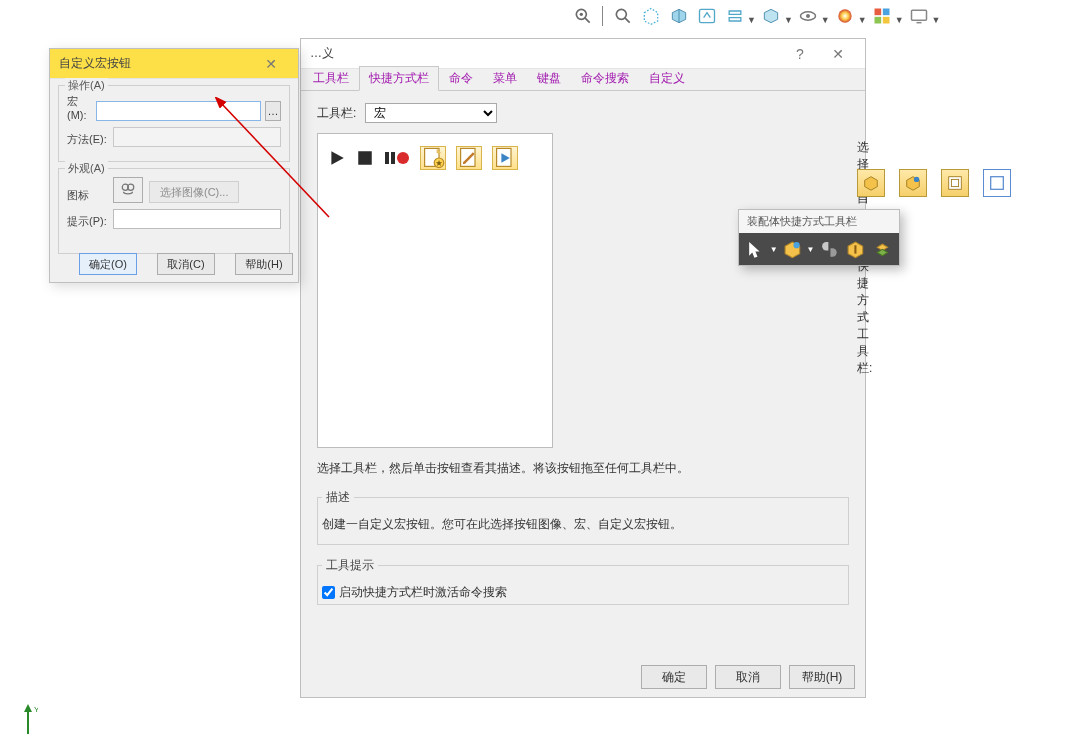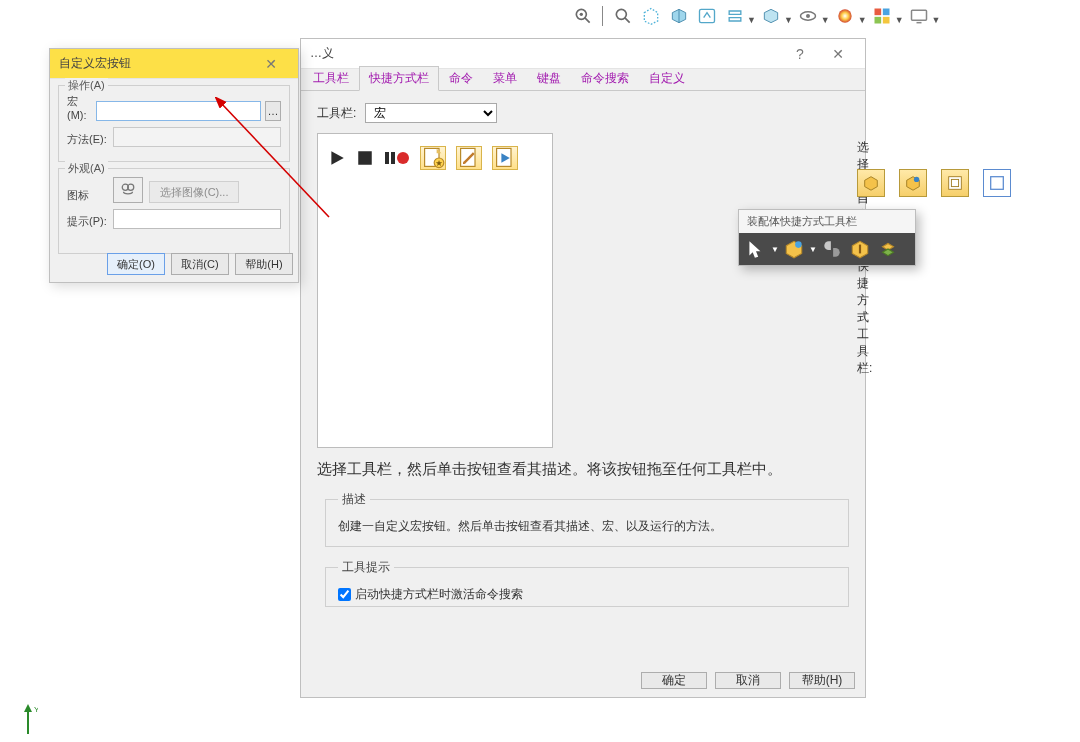--- a/index.html
+++ b/index.html
@@ -24,50 +24,50 @@
   .row{display:flex;align-items:center;margin-bottom:10px}
   .row label{width:48px}
   select.combo{width:132px;height:20px;border:1px solid #a9a9a9;background:#fff;font-size:12px;padding-left:4px}
   .side-icons{position:absolute;left:556px;top:130px;display:flex;gap:14px}
   .side-ic{width:28px;height:28px;border:1px solid #b89a3a;background:linear-gradient(#ffe9a8,#f6cf6a);display:flex;align-items:center;justify-content:center}
   .side-ic.plain{background:#fff;border-color:#5b8bd0}
   .button-box{width:236px;height:315px;border:1px solid #bcbcbc;background:#fff;margin-top:4px}
   .button-strip{display:flex;gap:10px;padding:12px 10px;align-items:center}
   .macbtn{width:18px;height:18px;display:flex;align-items:center;justify-content:center}
   .mac-ic{width:26px;height:24px;border:1px solid #d9b44a;background:linear-gradient(#fff3d0,#ffe08a);display:flex;align-items:center;justify-content:center}
-  .instr{margin-top:12px;font-size:15px}
-  fieldset{border:1px solid #cfcfcf;margin:12px 0 0 8px;padding:10px 12px}
+  .instr{margin-top:12px;font-size:12px}
+  fieldset{border:1px solid #cfcfcf;margin:12px 0 0 0;padding:10px 4px}
   fieldset legend{padding:0 4px;color:#444}
   .desc-box{height:56px}
   .search-box{height:48px}
   .chk{display:flex;align-items:center;gap:4px}
   .chk input{margin:0}
   .dlg-footer{position:absolute;bottom:8px;right:10px;display:flex;gap:8px}
-  .btn{min-width:66px;height:17px;background:#e9e9e9;border:1px solid #adadad;font-size:12px;padding:0 8px;display:flex;align-items:center;justify-content:center}
+  .btn{min-width:66px;height:24px;background:#e9e9e9;border:1px solid #adadad;font-size:12px;padding:0 8px;display:flex;align-items:center;justify-content:center}
   .btn.primary{border-color:#6aa0e8;background:#e6f0fb}
   
   .macro{position:absolute;left:49px;top:48px;width:250px;height:235px;background:#f0f0f0;border:1px solid #bfbfbf;z-index:50;box-shadow:3px 3px 12px rgba(0,0,0,.15)}
   .macro .dlg-titlebar{background:#fde047}
   .macro-body{padding:6px 8px 0 8px}
   .grp{border:1px solid #cfcfcf;padding:8px 8px 8px 8px;margin-bottom:6px;position:relative}
   .grp .gl{position:absolute;top:-8px;left:6px;background:#f0f0f0;padding:0 3px;font-size:11px;color:#555}
   .frow{display:flex;align-items:flex-end;margin-bottom:6px}
   .frow label{width:46px;font-size:11px;color:#444}
   .txt{flex:1;height:20px;border:1px solid #86b7e8;background:#fff;padding:0 4px;font-size:12px}
   .txt.plain{border-color:#bdbdbd}
   .browse{width:24px;height:20px;margin-left:4px;border:1px solid #adadad;background:#e8e8e8;font-size:11px;display:flex;align-items:center;justify-content:center}
   .sel{flex:1;height:20px;border:1px solid #c9c9c9;background:#f3f3f3}
   .iconbtn{width:30px;height:26px;border:1px solid #adadad;background:#eee;display:flex;align-items:center;justify-content:center;margin-right:6px}
   .choose{height:22px;padding:0 10px;border:1px solid #cfcfcf;background:#eaeaea;color:#8c8c8c;font-size:11px}
-  .macro-footer{position:absolute;bottom:7px;right:5px;display:flex;gap:6px}
+  .macro-footer{position:absolute;bottom:7px;right:5px;display:flex;gap:20px}
   .macro-footer .btn{min-width:58px;height:22px;font-size:11px}
   
   .arrow{position:absolute;left:215px;top:97px;z-index:60;pointer-events:none}
   
-  .float-tb{position:absolute;left:738px;top:209px;width:178px;border:1px solid #bdbdbd;background:#fff;box-shadow:4px 4px 10px rgba(0,0,0,.25)}
+  .float-tb{position:absolute;left:738px;top:209px;width:162px;border:1px solid #bdbdbd;background:#fff;box-shadow:4px 4px 10px rgba(0,0,0,.25)}
   .float-tb .ft-title{padding:4px 8px;font-size:11px;color:#555;background:#f5f5f5}
   .float-tb .ft-body{background:#4a4a4a;padding:5px 6px;display:flex;gap:6px;align-items:center}
   .ft-ic{width:22px;height:22px;display:flex;align-items:center;justify-content:center}
   .ft-sep{color:#fff;font-size:8px;margin:0 -2px}
   
   .axis{position:absolute;left:18px;bottom:4px}
   .axis svg{display:block}
 </style>
 </head>
 <body>
@@ -217,21 +217,21 @@
               <rect x="3" y="2" width="12" height="15" fill="#fff" stroke="#b88a2a"></rect>
               <polygon points="7,6 14,10 7,14" fill="#3a83c4"></polygon>
             </svg>
           </span>
       </div>
     </div>
     <div class="instr">选择工具栏，然后单击按钮查看其描述。将该按钮拖至任何工具栏中。</div>
 
     <fieldset class="desc-box">
       <legend>描述</legend>
-      <div>创建一自定义宏按钮。然后单击按钮查看其描述、宏、以及运行的方法。</div>
+      <div>创建一自定义宏按钮。您可在此选择按钮图像、宏、自定义宏按钮。</div>
     </fieldset>
 
     <fieldset class="search-box">
       <legend>工具提示</legend>
       <label class="chk">
         <input type="checkbox" checked="" style="">
         <span>启动快捷方式栏时激活命令搜索</span>
       </label>
     </fieldset>
   </div>

